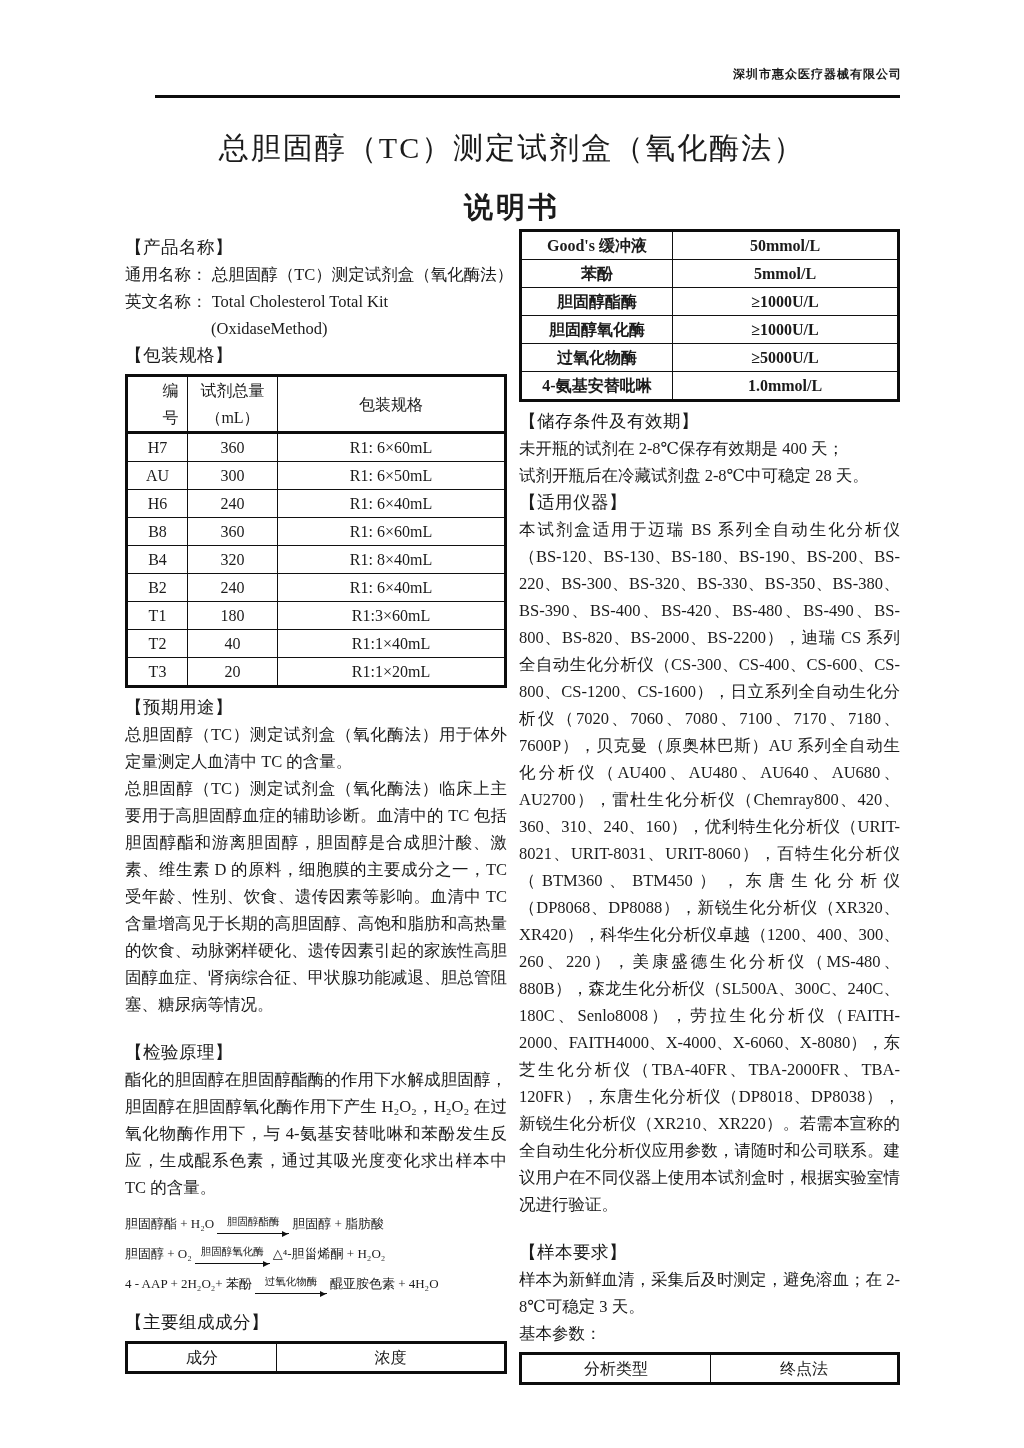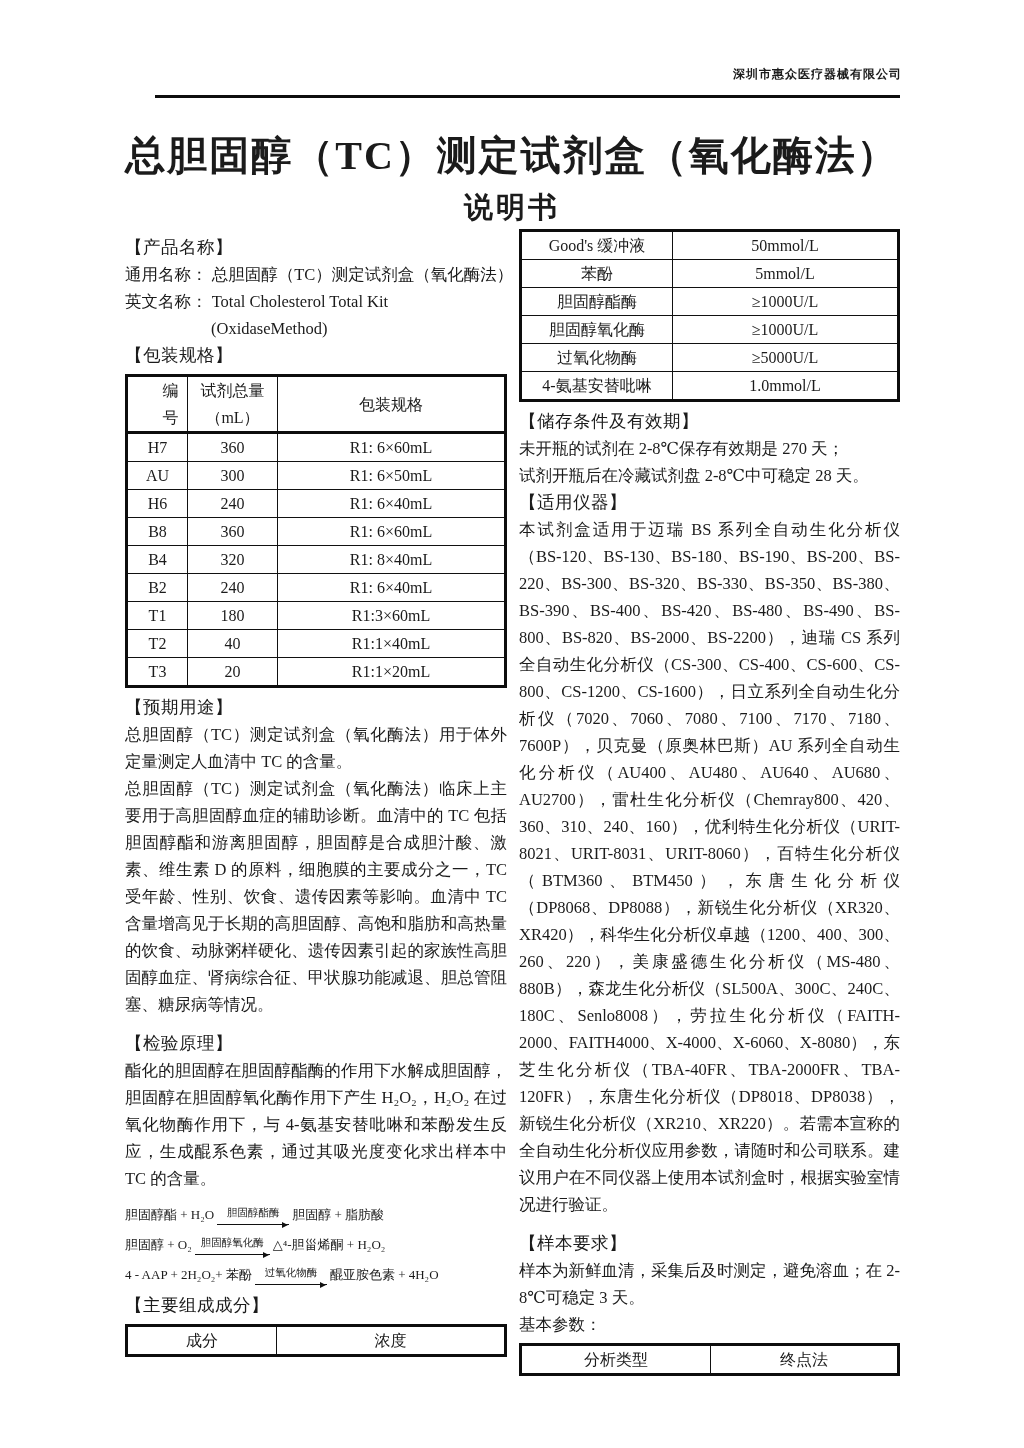--- a/index.html
+++ b/index.html
@@ -12,50 +12,50 @@
   .company {
     position: absolute; top: 66px; right: 122px;
     font-size: 12px; font-weight: bold; letter-spacing: 1px;
   }
   .header-rule {
     position: absolute; top: 95px; left: 155px; width: 745px; height: 3px;
     background: #0d0d0d;
   }
   .doc-title {
     position: absolute; top: 128px; left: 0; width: 100%;
-    text-align: center; font-size: 40px; font-weight: bold; letter-spacing: 2px;
+    text-align: center; font-size: 30px; font-weight: normal; letter-spacing: 2px;
   }
   .doc-subtitle {
     position: absolute; top: 188px; left: 0; width: 100%;
     text-align: center; font-size: 29px; font-weight: bold; letter-spacing: 3px;
   }
   .col { position: absolute; font-size: 16.5px; line-height: 27px; }
   .col-left  { left: 125px; top: 234px; width: 382px; }
   .col-right { left: 519px; top: 229px; width: 381px; }
   .sec-heading { font-weight: normal; font-size: 17.5px; letter-spacing: 0.5px; }
   .body-line { white-space: nowrap; }
   .indent-eng { padding-left: 86px; }
   .para { text-align: justify; }
   table { border-collapse: collapse; width: 100%; table-layout: fixed; }
   table, td, th { border: 1px solid #111; }
   .tbl { border: 3px solid #0d0d0d; margin: 5px 0 6px 0; }
   td, th { font-size: 16px; font-weight: normal; text-align: center; vertical-align: middle; padding: 0 2px; overflow: hidden; }
   .pack-tbl .hdr th { border-bottom: 3px solid #0d0d0d; height: 56px; }
   .pack-tbl td { height: 28px; }
   .pack-tbl .c1 { width: 61px; padding-left: 28px; }
   .pack-tbl .c2 { width: 90px; }
-  .comp-right-tbl td { height: 28px; }
+  .comp-right-tbl td { height: 28px; font-weight: bold; }
   .comp-right-tbl .c1 { width: 152px; }
   .one-row-tbl td { height: 30px; }
   .comp-left-tbl .c1 { width: 150px; }
   .method-tbl .c1 { width: 190px; }
   .mb2 { margin-bottom: 2px; }
-  .mt3 { margin-top: 12px; }
+  .mt3 { margin-top: 21px; }
   
-  .equations { margin-top: 8px; margin-bottom: 2px; }
+  .equations { margin-top: 8px; margin-bottom: 10px; }
   .equation { font-size: 13px; line-height: 30px; white-space: nowrap; }
   .arr {
     display: inline-flex; flex-direction: column; align-items: center;
     vertical-align: middle; margin: 0 3px; min-width: 72px;
   }
   .enz { font-size: 10.5px; line-height: 11px; padding: 0 6px; }
   .shaft { position: relative; align-self: stretch; height: 7px; border-bottom: 1px solid #111; }
   .shaft::after {
     content: ""; position: absolute; right: -2px; bottom: -4px;
     border: 3.5px solid transparent; border-left: 6px solid #111;
@@ -201,21 +201,21 @@
         <td>≥5000U/L</td>
       </tr>
       <tr>
         <td>4-氨基安替吡啉</td>
         <td>1.0mmol/L</td>
       </tr>
     </tbody>
       </table>
 
     <div class="sec-heading">【储存条件及有效期】</div>
-    <div class="body-line">未开瓶的试剂在 2-8℃保存有效期是 270 天；</div>
+    <div class="body-line">未开瓶的试剂在 2-8℃保存有效期是 400 天；</div>
     <div class="body-line">试剂开瓶后在冷藏试剂盘 2-8℃中可稳定 28 天。</div>
 
     <div class="sec-heading">【适用仪器】</div>
     <div class="para">本试剂盒适用于迈瑞 BS 系列全自动生化分析仪（BS-120、BS-130、BS-180、BS-190、BS-200、BS-220、BS-300、BS-320、BS-330、BS-350、BS-380、BS-390、BS-400、BS-420、BS-480、BS-490、BS-800、BS-820、BS-2000、BS-2200），迪瑞 CS 系列全自动生化分析仪（CS-300、CS-400、CS-600、CS-800、CS-1200、CS-1600），日立系列全自动生化分析仪（7020、7060、7080、7100、7170、7180、7600P），贝克曼（原奥林巴斯）AU 系列全自动生化分析仪（AU400、AU480、AU640、AU680、AU2700），雷杜生化分析仪（Chemray800、420、360、310、240、160），优利特生化分析仪（URIT-8021、URIT-8031、URIT-8060），百特生化分析仪（BTM360、BTM450），东唐生化分析仪（DP8068、DP8088），新锐生化分析仪（XR320、XR420），科华生化分析仪卓越（1200、400、300、260、220），美康盛德生化分析仪（MS-480、880B），森龙生化分析仪（SL500A、300C、240C、180C、Senlo8008），劳拉生化分析仪（FAITH-2000、FAITH4000、X-4000、X-6060、X-8080），东芝生化分析仪（TBA-40FR、TBA-2000FR、TBA-120FR），东唐生化分析仪（DP8018、DP8038），新锐生化分析仪（XR210、XR220）。若需本宣称的全自动生化分析仪应用参数，请随时和公司联系。建议用户在不同仪器上使用本试剂盒时，根据实验室情况进行验证。</div>
 
     <div class="sec-heading mt3">【样本要求】</div>
     <div class="para">样本为新鲜血清，采集后及时测定，避免溶血；在 2-8℃可稳定 3 天。</div>
 
     <div class="body-line mb2">基本参数：</div>
     <table class="tbl one-row-tbl method-tbl">

